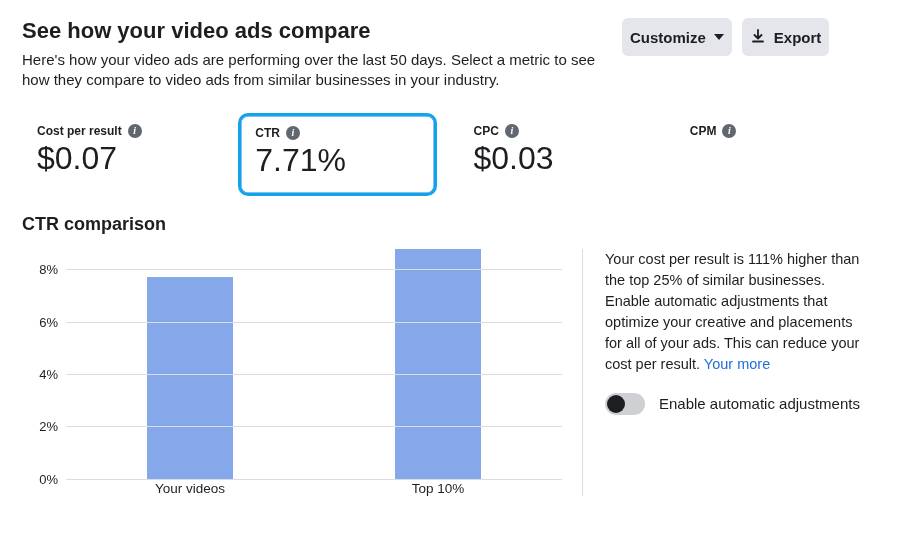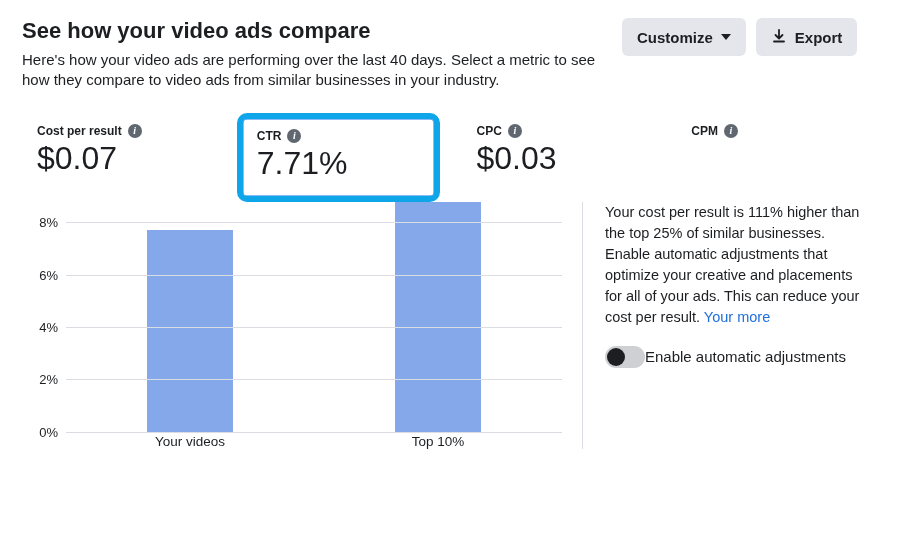--- a/index.html
+++ b/index.html
@@ -37,21 +37,21 @@
   .header-actions {
     display: flex;
     gap: 10px;
     flex: 0 0 auto;
   }
   .btn {
     background: #e4e6eb;
     border: none;
     border-radius: 6px;
     height: 38px;
-    padding: 0 15px;
+    padding: 0 8px;
     font-size: 15px;
     font-weight: 600;
     color: #1c1e21;
     display: inline-flex;
     align-items: center;
     gap: 8px;
     cursor: pointer;
     justify-content: space-between;
   }
   .btn svg { display: block; }
@@ -67,21 +67,21 @@
     margin-top: 22px;
   }
   .metric-card {
     flex: 1 1 0;
     border: 1px solid transparent;
     border-radius: 10px;
     padding: 10px 14px 14px 14px;
     cursor: pointer;
   }
   .metric-card.selected {
-    border: 6px solid #0ea5e9;
+    border: 3px solid #0ea5e9;
     box-shadow: 0 0 0 0.5px #1877f2 inset;
   }
   .metric-title-row {
     display: flex;
     align-items: center;
     gap: 6px;
     margin-bottom: 2px;
   }
   .metric-title {
     font-size: 12px;
@@ -124,21 +124,21 @@
     line-height: 1.45;
     color: #1c1e21;
   }
   .learn-more {
     color: #216fdb;
     cursor: pointer;
   }
   .toggle-row {
     display: flex;
     align-items: center;
-    gap: 0;
+    gap: 14px;
     margin-top: 18px;
     text-align: right;
   }
   .toggle {
     width: 40px; height: 22px;
     background: #ced0d4;
     border-radius: 999px;
     position: relative;
     cursor: pointer;
   }
@@ -206,21 +206,21 @@
   }
 </style>
 </head>
 <body>
 
 <div class="canvas">
 
   <div class="header-row">
     <div class="intro">
       <h1 class="page-title">See how your video ads compare</h1>
-      <p class="page-sub">Here's how your video ads are performing over the last 40 days. Select a metric to see how they compare to video ads from similar businesses in your industry.</p>
+      <p class="page-sub">Here's how your video ads are performing over the last 50 days. Select a metric to see how they compare to video ads from similar businesses in your industry.</p>
     </div>
     <div class="header-actions">
       <button class="btn">
         <span>Customize</span>
         <span class="caret-down"></span>
       </button>
       <button class="btn">
         <svg width="16" height="16" viewBox="0 0 16 16">
           <path d="M8 1v8M4.5 6L8 9.5 11.5 6" stroke="#1c1e21" stroke-width="1.8" fill="none" stroke-linecap="round" stroke-linejoin="round"></path>
           <path d="M3 12.5h10" stroke="#1c1e21" stroke-width="1.8" stroke-linecap="round"></path>
@@ -253,20 +253,21 @@
         <div class="metric-value">$0.03</div>
       </div>
       <div class="metric-card">
         <div class="metric-title-row">
           <span class="metric-title">CPM</span>
           <span class="info-icon">i</span>
         </div>
       </div>
     </div>
 
+  <div class="section-title">CTR comparison</div>
 
   <div class="body-row">
     <div class="chart-col">
       <div class="chart" id="chart">
         <div class="y-axis" id="y-axis">
             <div class="y-tick-label" style="top: 230px;">0%</div>
             <div class="y-tick-label" style="top: 177.727px;">2%</div>
             <div class="y-tick-label" style="top: 125.455px;">4%</div>
             <div class="y-tick-label" style="top: 73.1818px;">6%</div>
             <div class="y-tick-label" style="top: 20.9091px;">8%</div>

